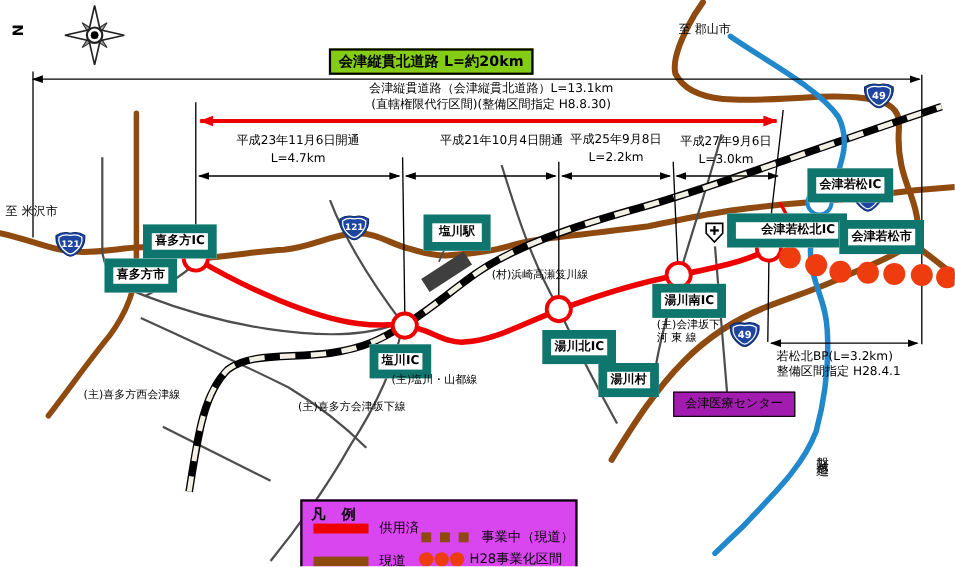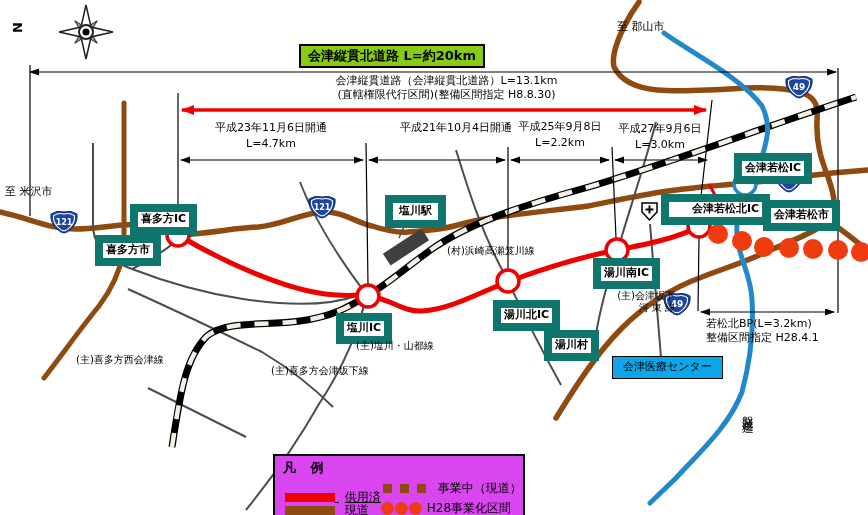--- a/index.html
+++ b/index.html
@@ -178,44 +178,44 @@
 <div class="lbl box" style="left:336px;top:313px;">塩川IC</div>
 <div class="lbl box" style="left:493px;top:300px;">湯川北IC</div>
 <div class="lbl box" style="left:593px;top:258px;">湯川南IC</div>
 <div class="lbl box" style="left:661px;top:194px;padding-left:23px;">会津若松北IC</div>
 <div class="lbl box" style="left:734px;top:153px;">会津若松IC</div>
 
 <div class="lbl box" style="left:95px;top:235px;">喜多方市</div>
 <div class="lbl box" style="left:763px;top:200px;">会津若松市</div>
 <div class="lbl box" style="left:544px;top:330px;">湯川村</div>
 <div class="lbl box" style="left:385px;top:195px;padding:2px 6px;">塩川駅</div>
-<div class="lbl" style="left:612px;top:356px;background:#0ea5e9;border:1.5px solid #000;font-size:11px;padding:4px 10px;">会津医療センター</div>
+<div class="lbl" style="left:612px;top:356px;background:#a21caf;border:1.5px solid #000;font-size:11px;padding:4px 10px;">会津医療センター</div>
 
 <div class="lbl plain" style="left:5px;top:186px;">至 米沢市</div>
 <div class="lbl plain" style="left:569px;top:21px;margin-left:48px;">至 郡山市</div>
 
 <div class="lbl road-name" style="left:356px;top:340px;">(主)塩川・山都線</div>
 <div class="lbl road-name" style="left:271px;top:365px;">(主)喜多方会津坂下線</div>
 <div class="lbl road-name" style="left:76px;top:354px;">(主)喜多方西会津線</div>
 <div class="lbl road-name" style="left:447px;top:245px;">(村)浜崎高瀬笈川線</div>
-<div class="lbl road-name" style="left:597px;top:290px;width:58px;text-align:right;white-space:normal;margin-left:20px;">
+<div class="lbl road-name" style="left:597px;top:290px;width:58px;text-align:left;white-space:normal;">
   <div>(主)会津坂下</div>
   <div>河 東 線</div>
 </div>
 
 <div class="bp-note">
   <div>若松北BP(L=3.2km)</div>
   <div>整備区間指定 H28.4.1</div>
 </div>
 
 <div class="lbl vert" style="left:740px;top:406px;">磐越道</div>
 
 <div class="legend">
   <div class="legend-title">凡 例</div>
-  <div class="lg-item" style="left:10px;top:33px;text-decoration:underline;">
+  <div class="lg-item" style="left:10px;top:16px;">
     <span class="sw sw-bar" style="background:#ee0000;"></span>
     <span style="margin-left:6px;">供用済</span>
   </div>
   <div class="lg-item" style="left:108px;top:24px;">
     <span class="sw sw-sq" style="background:#8f4a10;"></span><span class="sw sw-sq" style="background:#8f4a10;"></span><span class="sw sw-sq" style="background:#8f4a10;"></span>
     <span>事業中（現道）</span>
   </div>
   <div class="lg-item" style="left:10px;top:46px;">
     <span class="sw sw-bar" style="background:#8f4a10;"></span>
     <span style="margin-left:6px;">現道</span>

